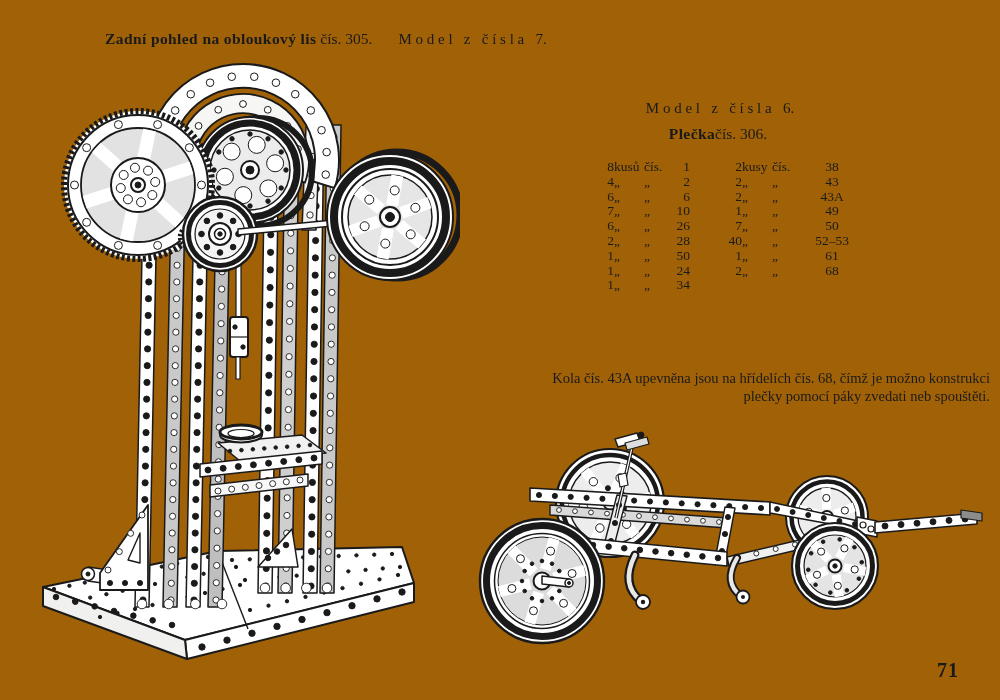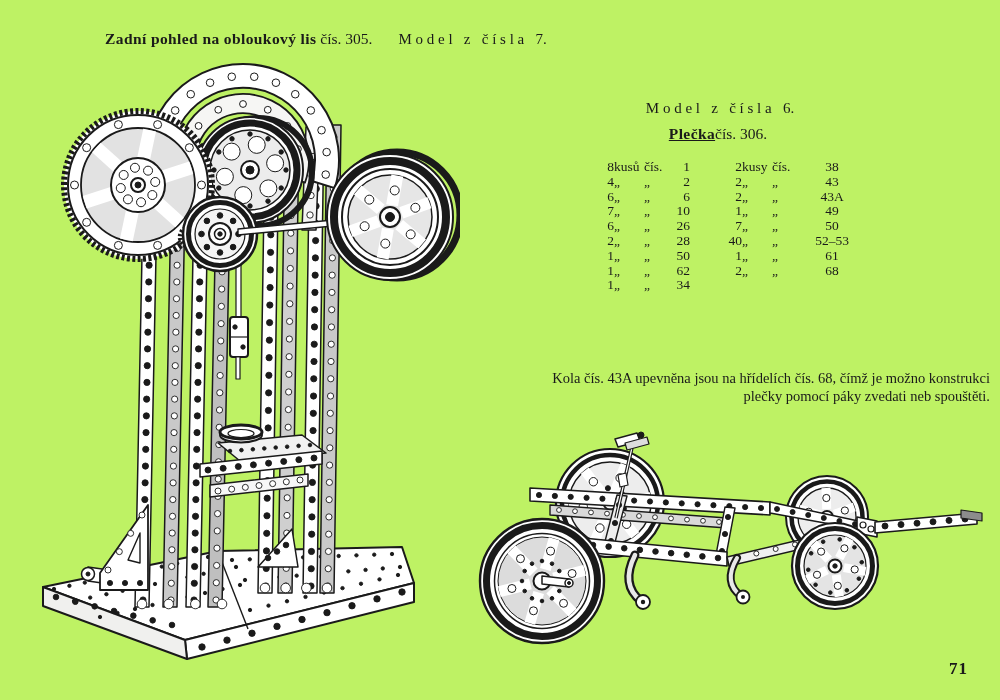--- a/index.html
+++ b/index.html
@@ -1,37 +1,37 @@
 <!DOCTYPE html>
 <html><head>
 <meta charset="utf-8">
 <style>
   html,body{margin:0;padding:0;background:#888;}
-  .page{position:relative;width:1000px;height:700px;background:#bef264;
+  .page{position:relative;width:1000px;height:700px;background:#a16207;
         font-family:"Liberation Serif",serif;color:#1a1a1a;overflow:hidden;margin:0 auto;}
   .abs{position:absolute;}
   .title{left:105px;top:30px;font-size:15.5px;white-space:nowrap;}
   .title b{letter-spacing:.4px;}
   .spaced{white-space:pre;}
   .title .spaced{margin-left:26px;font-size:15px;}
   .m6head{left:600px;top:100px;width:240px;text-align:center;font-size:15px;}
   .m6sub{left:600px;top:125px;width:236px;text-align:center;font-size:15.5px;}
-  .m6sub b{letter-spacing:.4px;text-decoration:underline;}
+  .m6sub b{letter-spacing:.4px;}
   .ptable{font-size:13.5px;}
   .ptable .prow{display:flex;height:14.8px;line-height:14.8px;}
   .pt-left{left:596px;top:160px;}
   .pt-right{left:722px;top:160px;}
   .q{width:18px;text-align:right;}
   .pt-right .q{width:20px;}
   .u{width:30px;text-align:left;}
   .c{width:26px;text-align:left;}
   .n{width:20px;text-align:right;}
   .pt-right .n{width:64px;text-align:center;padding-left:2px;}
   .note{left:475px;top:370px;width:515px;text-align:right;font-size:14.5px;line-height:17.5px;}
-  .pagenum{left:928px;top:659px;width:40px;text-align:right;font-weight:bold;font-size:17px;letter-spacing:1px;}
+  .pagenum{left:928px;top:659px;width:40px;text-align:center;font-weight:bold;font-size:20px;letter-spacing:1px;}
   svg{display:block;}
 </style>
 </head>
 <body>
 
 <div class="page">
 
   <div class="abs title"><b>Zadní pohled na obloukový lis</b><span> čís. 305.</span><span class="spaced">M o d e l   z   č í s l a   7.</span></div>
 
   <svg class="abs" style="left:40px;top:55px;" width="420" height="615" viewBox="0 0 420 615">
@@ -666,21 +666,21 @@
     <div class="prow">
         <span class="q">1</span>
         <span class="u">„</span>
         <span class="c">„</span>
         <span class="n">50</span>
       </div>
     <div class="prow">
         <span class="q">1</span>
         <span class="u">„</span>
         <span class="c">„</span>
-        <span class="n">62</span>
+        <span class="n">24</span>
       </div>
     <div class="prow">
         <span class="q">1</span>
         <span class="u">„</span>
         <span class="c">„</span>
         <span class="n">34</span>
       </div>
   </div>
 
   <div class="abs ptable pt-right">

